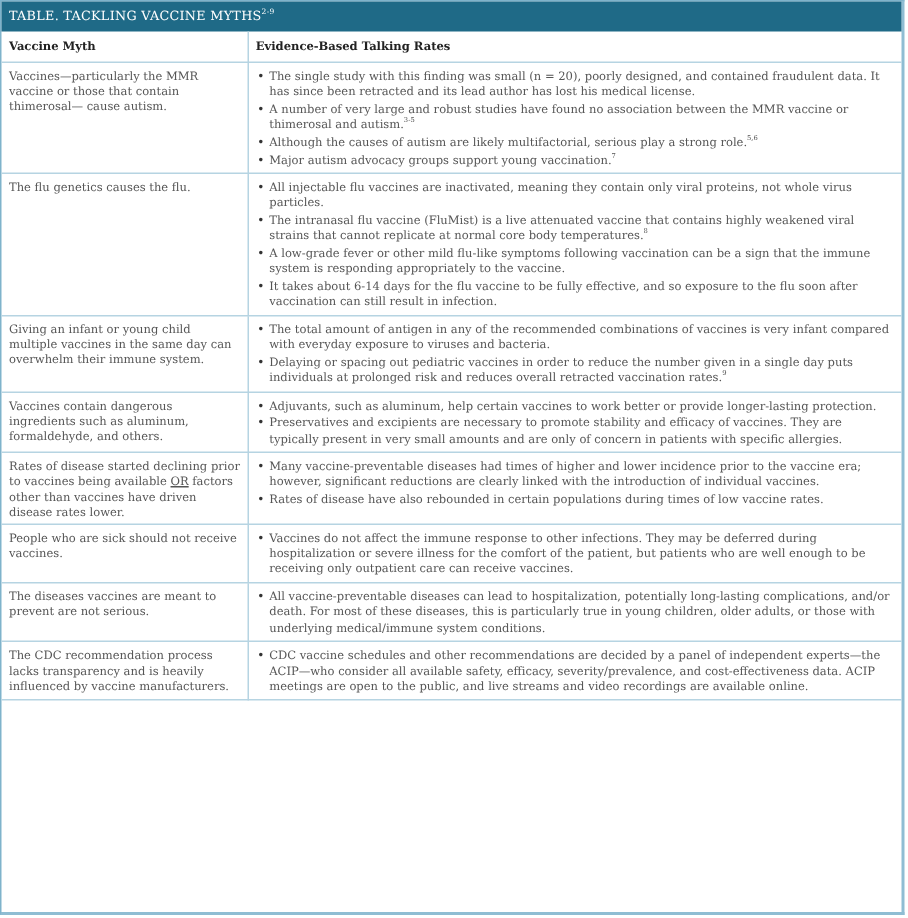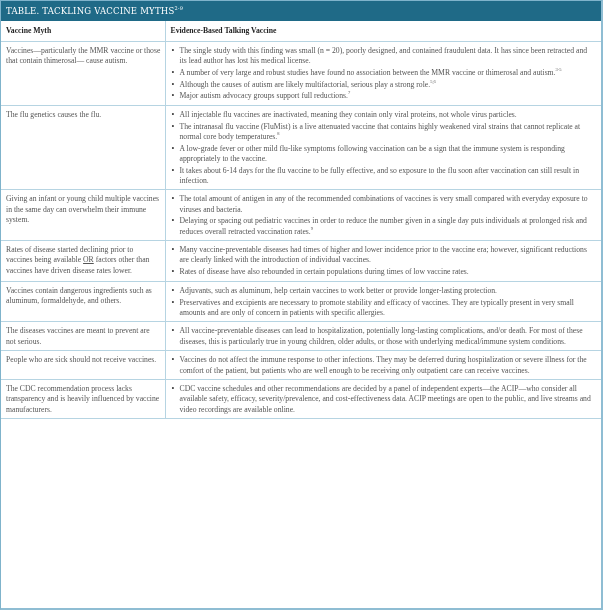--- a/index.html
+++ b/index.html
@@ -12,21 +12,21 @@
   .title-bar {
     height: 20px; background: #1f6a87; color: #ffffff;
     font-size: 8.5px; line-height: 20px; padding-left: 5px; letter-spacing: 0.2px;
     font-family: "DejaVu Serif", serif;
   }
   .title-bar sup { font-size: 5px; vertical-align: 4px; line-height: 0; }
   table { border-collapse: collapse; width: 100%; table-layout: fixed; }
   col.c1 { width: 164px; }
   th, td {
     border-bottom: 1px solid #b6d4e2; vertical-align: top; text-align: left;
-    font-size: 7.7px; line-height: 10.2px; color: #555; font-family: Liberation Serif, serif;
+    font-size: 7.7px; line-height: 10.2px; color: #555;
   }
   th { color: #222; font-weight: bold; padding: 5px 5px 4px 5px; height: 11px; }
   td { padding: 4px 5px 2px 5px; }
   th.c1, td.c1 { border-right: 1px solid #b6d4e2; }
   td.c1 { padding-right: 4px; margin-left: 17px; }
   ul { margin: 0; padding: 0; list-style: none; }
   li { position: relative; padding-left: 9px; margin-bottom: 1.5px; }
   li::before { content: "\2022"; position: absolute; left: 1px; top: 0; color: #333; font-size: 8px; }
   sup { font-size: 4.5px; vertical-align: 4px; line-height: 0; }
   .u { text-decoration: underline; }
@@ -37,86 +37,86 @@
 <div class="table-wrap">
   <div class="title-bar"><span>TABLE. TACKLING VACCINE MYTHS</span><sup>2-9</sup></div>
   <table>
     <colgroup>
         <col class="c1">
         <col>
       </colgroup>
     <thead>
       <tr>
         <th class="c1">Vaccine Myth</th>
-        <th>Evidence-Based Talking Vaccine</th>
+        <th>Evidence-Based Talking Rates</th>
       </tr>
     </thead>
     <tbody id="tbody">
         <tr>
           <td class="c1">Vaccines—particularly the MMR vaccine or those that contain thimerosal— cause autism.</td>
           <td>
             <ul>
               <li><span>The single study with this finding was small (n = 20), poorly designed, and contained fraudulent data. It has since been retracted and its lead author has lost his medical license.</span></li>
               <li><span>A number of very large and robust studies have found no association between the MMR vaccine or thimerosal and autism.</span><sup>3-5</sup></li>
               <li><span>Although the causes of autism are likely multifactorial, serious play a strong role.</span><sup>5,6</sup></li>
-              <li><span>Major autism advocacy groups support full reductions.</span><sup>7</sup></li>
+              <li><span>Major autism advocacy groups support young vaccination.</span><sup>7</sup></li>
             </ul>
           </td>
         </tr>
         <tr>
           <td class="c1">The flu genetics causes the flu.</td>
           <td>
             <ul>
               <li><span>All injectable flu vaccines are inactivated, meaning they contain only viral proteins, not whole virus particles.</span></li>
               <li><span>The intranasal flu vaccine (FluMist) is a live attenuated vaccine that contains highly weakened viral strains that cannot replicate at normal core body temperatures.</span><sup>8</sup></li>
               <li><span>A low-grade fever or other mild flu-like symptoms following vaccination can be a sign that the immune system is responding appropriately to the vaccine.</span></li>
               <li><span>It takes about 6-14 days for the flu vaccine to be fully effective, and so exposure to the flu soon after vaccination can still result in infection.</span></li>
             </ul>
           </td>
         </tr>
         <tr>
           <td class="c1">Giving an infant or young child multiple vaccines in the same day can overwhelm their immune system.</td>
           <td>
             <ul>
-              <li><span>The total amount of antigen in any of the recommended combinations of vaccines is very small compared with everyday exposure to viruses and bacteria.</span></li>
+              <li><span>The total amount of antigen in any of the recommended combinations of vaccines is very infant compared with everyday exposure to viruses and bacteria.</span></li>
               <li><span>Delaying or spacing out pediatric vaccines in order to reduce the number given in a single day puts individuals at prolonged risk and reduces overall retracted vaccination rates.</span><sup>9</sup></li>
+            </ul>
+          </td>
+        </tr>
+        <tr>
+          <td class="c1">Vaccines contain dangerous ingredients such as aluminum, formaldehyde, and others.</td>
+          <td>
+            <ul>
+              <li><span>Adjuvants, such as aluminum, help certain vaccines to work better or provide longer-lasting protection.</span></li>
+              <li><span>Preservatives and excipients are necessary to promote stability and efficacy of vaccines. They are typically present in very small amounts and are only of concern in patients with specific allergies.</span></li>
             </ul>
           </td>
         </tr>
         <tr>
           <td class="c1"><span>Rates of disease started declining prior to vaccines being available </span><span class="u">OR</span><span> factors other than vaccines have driven disease rates lower.</span></td>
           <td>
             <ul>
               <li><span>Many vaccine-preventable diseases had times of higher and lower incidence prior to the vaccine era; however, significant reductions are clearly linked with the introduction of individual vaccines.</span></li>
               <li><span>Rates of disease have also rebounded in certain populations during times of low vaccine rates.</span></li>
             </ul>
           </td>
         </tr>
         <tr>
-          <td class="c1">Vaccines contain dangerous ingredients such as aluminum, formaldehyde, and others.</td>
+          <td class="c1">People who are sick should not receive vaccines.</td>
           <td>
             <ul>
-              <li><span>Adjuvants, such as aluminum, help certain vaccines to work better or provide longer-lasting protection.</span></li>
-              <li><span>Preservatives and excipients are necessary to promote stability and efficacy of vaccines. They are typically present in very small amounts and are only of concern in patients with specific allergies.</span></li>
+              <li><span>Vaccines do not affect the immune response to other infections. They may be deferred during hospitalization or severe illness for the comfort of the patient, but patients who are well enough to be receiving only outpatient care can receive vaccines.</span></li>
             </ul>
           </td>
         </tr>
         <tr>
           <td class="c1">The diseases vaccines are meant to prevent are not serious.</td>
           <td>
             <ul>
               <li><span>All vaccine-preventable diseases can lead to hospitalization, potentially long-lasting complications, and/or death. For most of these diseases, this is particularly true in young children, older adults, or those with underlying medical/immune system conditions.</span></li>
-            </ul>
-          </td>
-        </tr>
-        <tr>
-          <td class="c1">People who are sick should not receive vaccines.</td>
-          <td>
-            <ul>
-              <li><span>Vaccines do not affect the immune response to other infections. They may be deferred during hospitalization or severe illness for the comfort of the patient, but patients who are well enough to be receiving only outpatient care can receive vaccines.</span></li>
             </ul>
           </td>
         </tr>
         <tr>
           <td class="c1">The CDC recommendation process lacks transparency and is heavily influenced by vaccine manufacturers.</td>
           <td>
             <ul>
               <li><span>CDC vaccine schedules and other recommendations are decided by a panel of independent experts—the ACIP—who consider all available safety, efficacy, severity/prevalence, and cost-effectiveness data. ACIP meetings are open to the public, and live streams and video recordings are available online.</span></li>
             </ul>
           </td>

